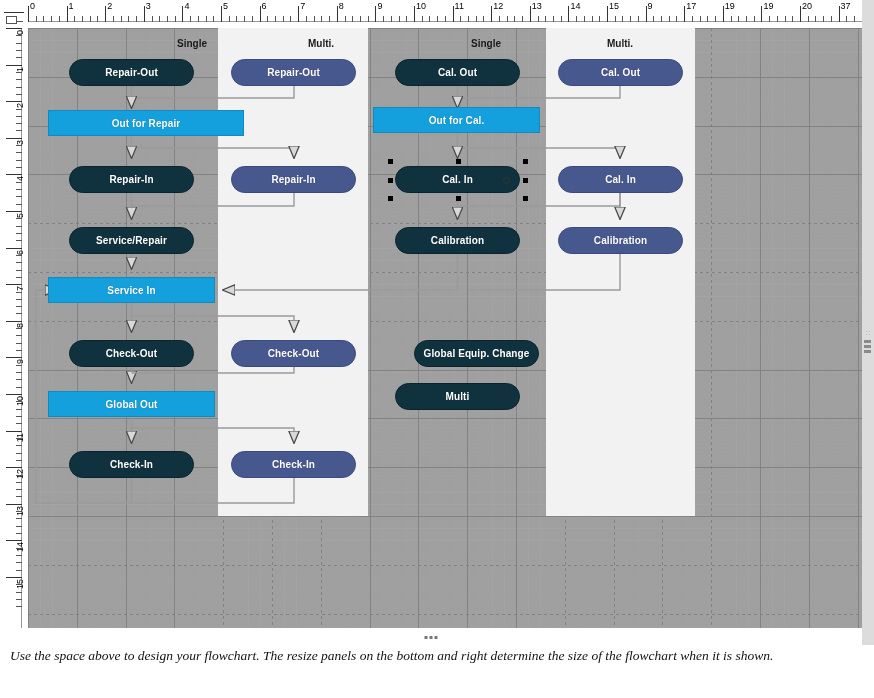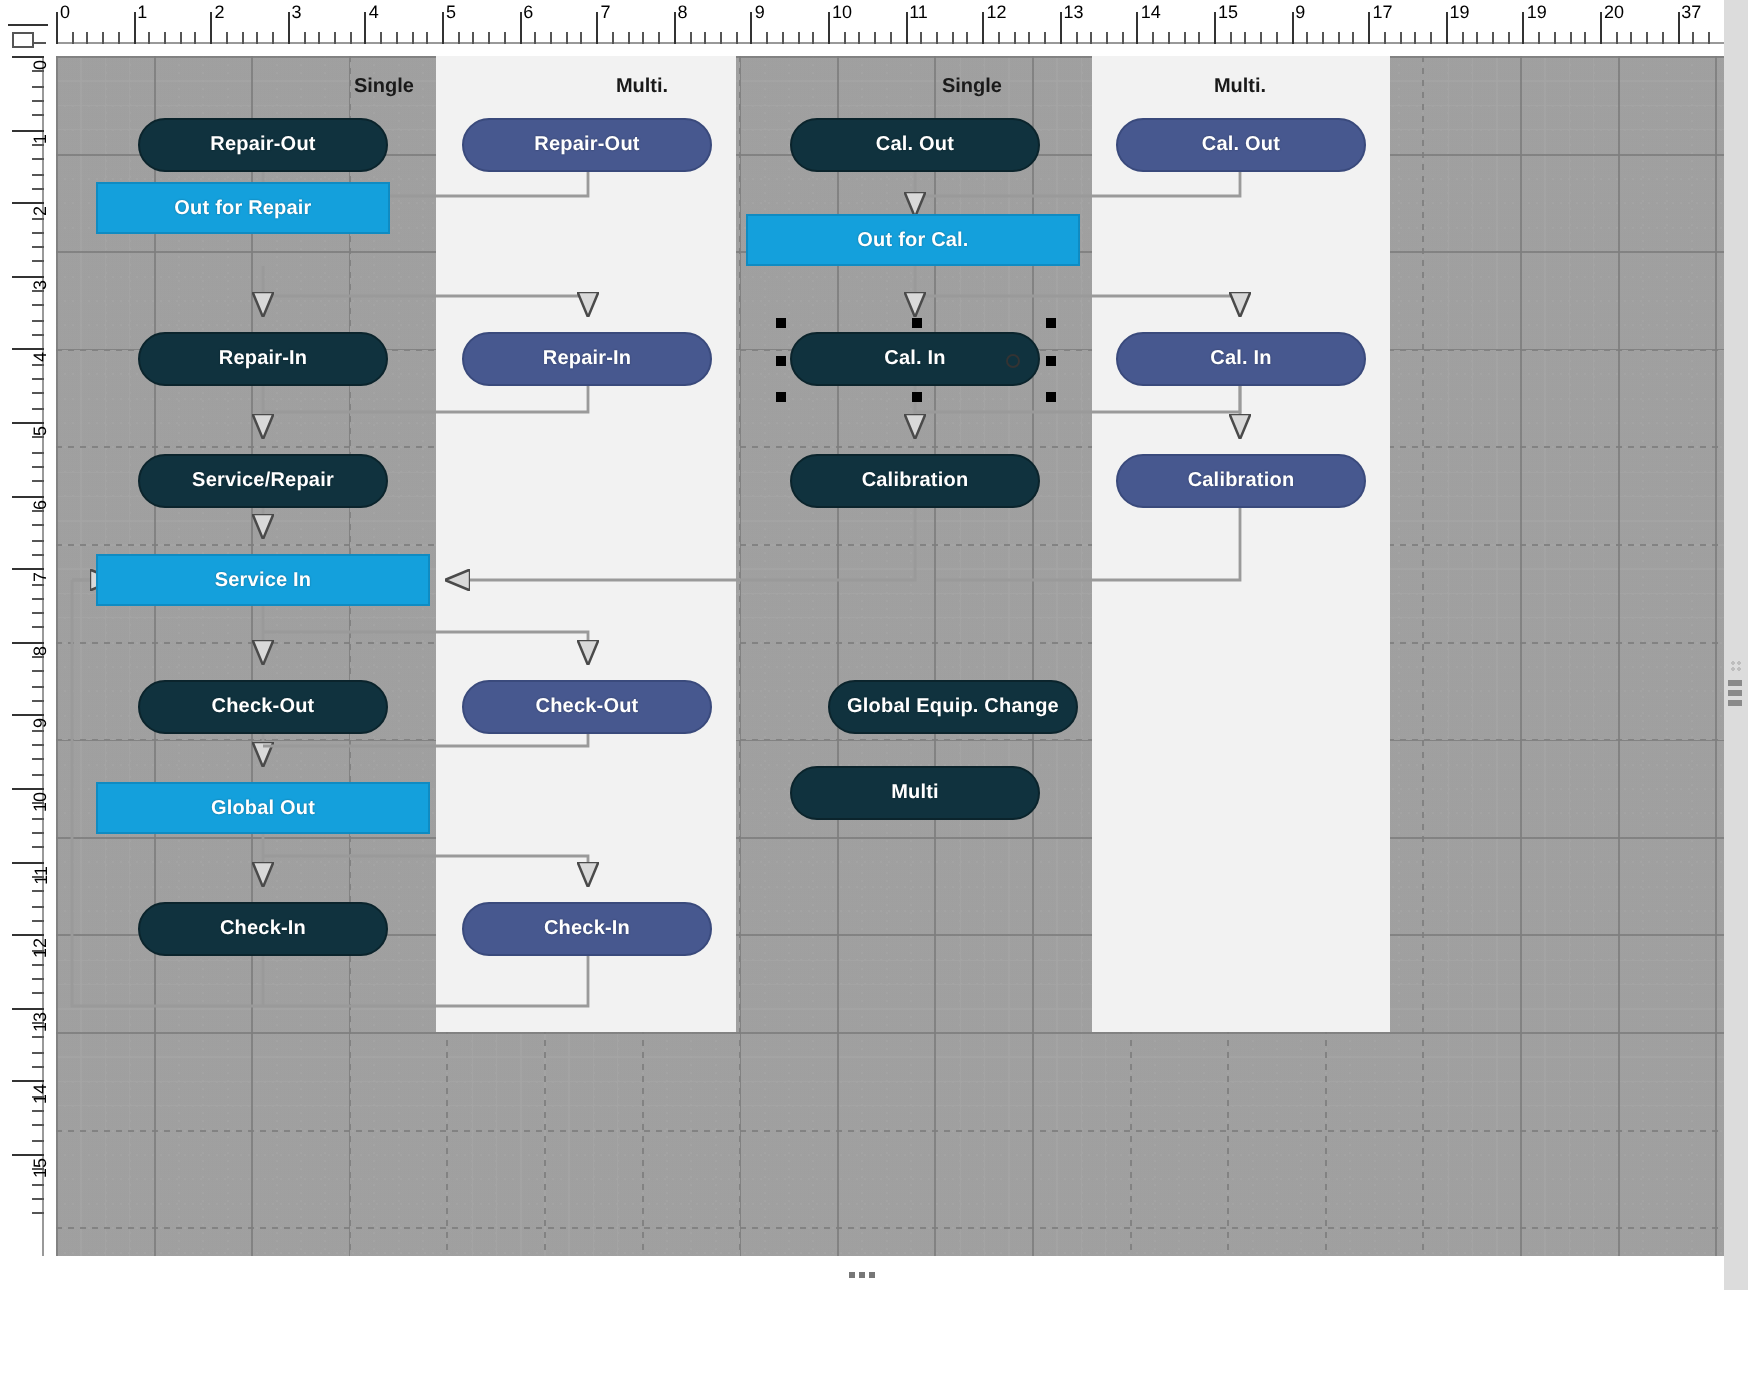--- a/index.html
+++ b/index.html
@@ -250,21 +250,21 @@
         </div>
         <div class="node rounded blue" style="left: 203px; top: 31px; width: 125px; height: 27px;">
           <span>Repair-Out</span>
         </div>
         <div class="node rounded dark" style="left: 367px; top: 31px; width: 125px; height: 27px;">
           <span>Cal. Out</span>
         </div>
         <div class="node rounded blue" style="left: 530px; top: 31px; width: 125px; height: 27px;">
           <span>Cal. Out</span>
         </div>
-        <div class="node state" style="left: 20px; top: 63px; width: 147px; height: 26px;">
+        <div class="node state" style="left: 20px; top: 82px; width: 196px; height: 26px;">
           <span>Out for Repair</span>
         </div>
         <div class="node state" style="left: 345px; top: 79px; width: 167px; height: 26px;">
           <span>Out for Cal.</span>
         </div>
         <div class="node rounded dark" style="left: 41px; top: 138px; width: 125px; height: 27px;">
           <span>Repair-In</span>
         </div>
         <div class="node rounded blue" style="left: 203px; top: 138px; width: 125px; height: 27px;">
           <span>Repair-In</span>
@@ -571,13 +571,14 @@
 
   <div id="right-rail">
     <div class="rdots"></div>
     <div class="rgrip">
       <i></i>
         <i></i>
         <i></i>
     </div>
   </div>
 
+  <div id="caption">Use the space above to design your flowchart.  The resize panels on the bottom and right determine the size of the flowchart when it is shown.</div>
 </div>
 
 </body></html>

